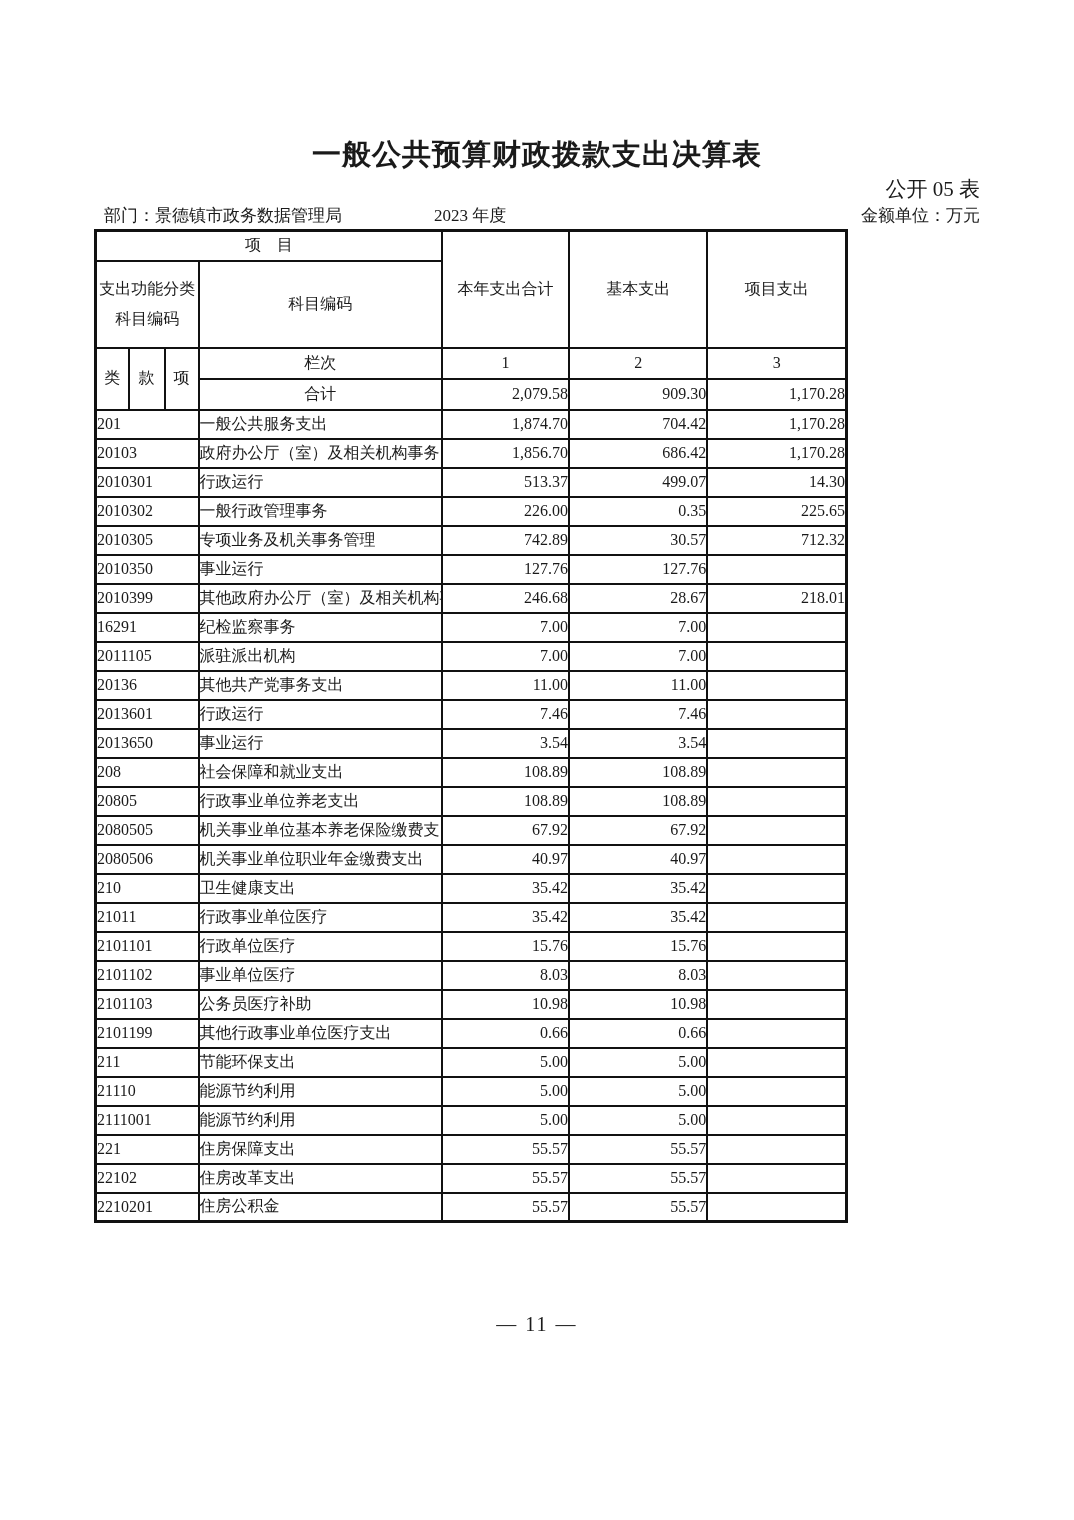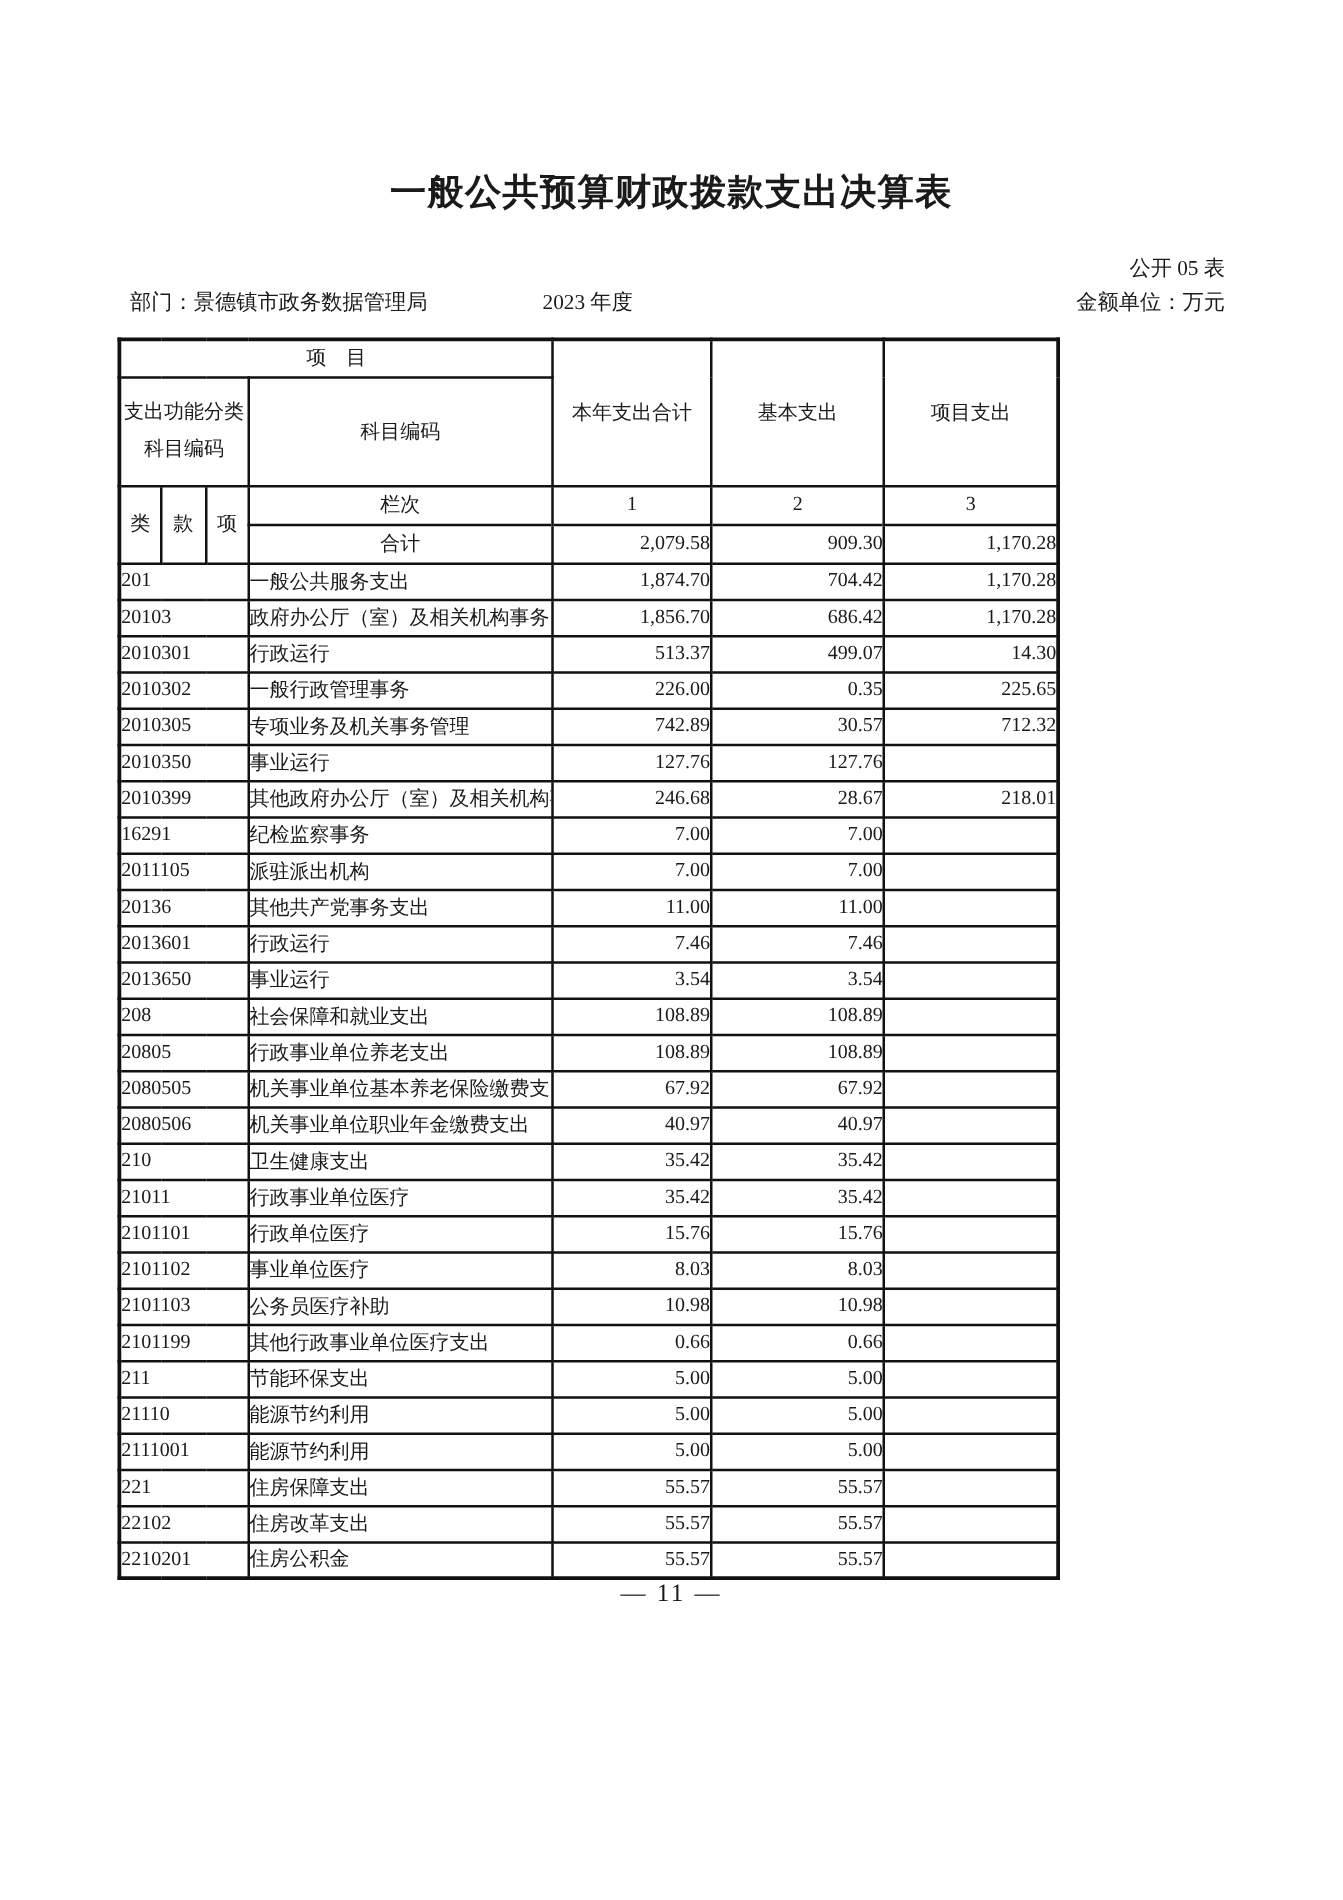--- a/index.html
+++ b/index.html
@@ -23,40 +23,40 @@
     font-family: "Liberation Sans", "DejaVu Sans", sans-serif;
     font-weight: bold;
     font-size: 29px;
     letter-spacing: 1px;
     text-align: center;
     margin: 136px 0 0 0;
     line-height: 36px;
   }
   .table-code-line {
     text-align: right;
-    font-size: 17px;
-    margin-top: 32px;
+    font-size: 21px;
+    margin-top: 6px;
     line-height: 22px;
   }
   .meta-line {
     position: relative;
     height: 24px;
     margin-top: 4px;
     font-size: 17px;
     line-height: 24px;
   }
   .meta-line .dept { position: absolute; left: 10px; }
   .meta-line .year { position: absolute; left: 340px; }
   .meta-line .unit { position: absolute; right: 0; }
 
   table.budget-table {
     border-collapse: collapse;
     table-layout: fixed;
     width: 754px;
-    margin-top: 16px;
+    margin-top: 1px;
     border: 3px solid #111111;
     padding-left: 22px;
   }
   table.budget-table td {
     border: 2px solid #111111;
     font-size: 16px;
     vertical-align: middle;
     padding: 0;
     overflow: hidden;
     white-space: nowrap;
@@ -76,20 +76,21 @@
 
   .note-line {
     font-size: 16px;
     margin-top: 9px;
     padding-left: 10px;
     line-height: 22px;
   }
   .page-number {
     text-align: center;
     font-size: 20px;
+    margin-top: 90px;
     letter-spacing: 2px;
   }
 </style>
 </head>
 <body>
 
 <div class="content">
 
   <h1 class="doc-title">一般公共预算财政拨款支出决算表</h1>
 

